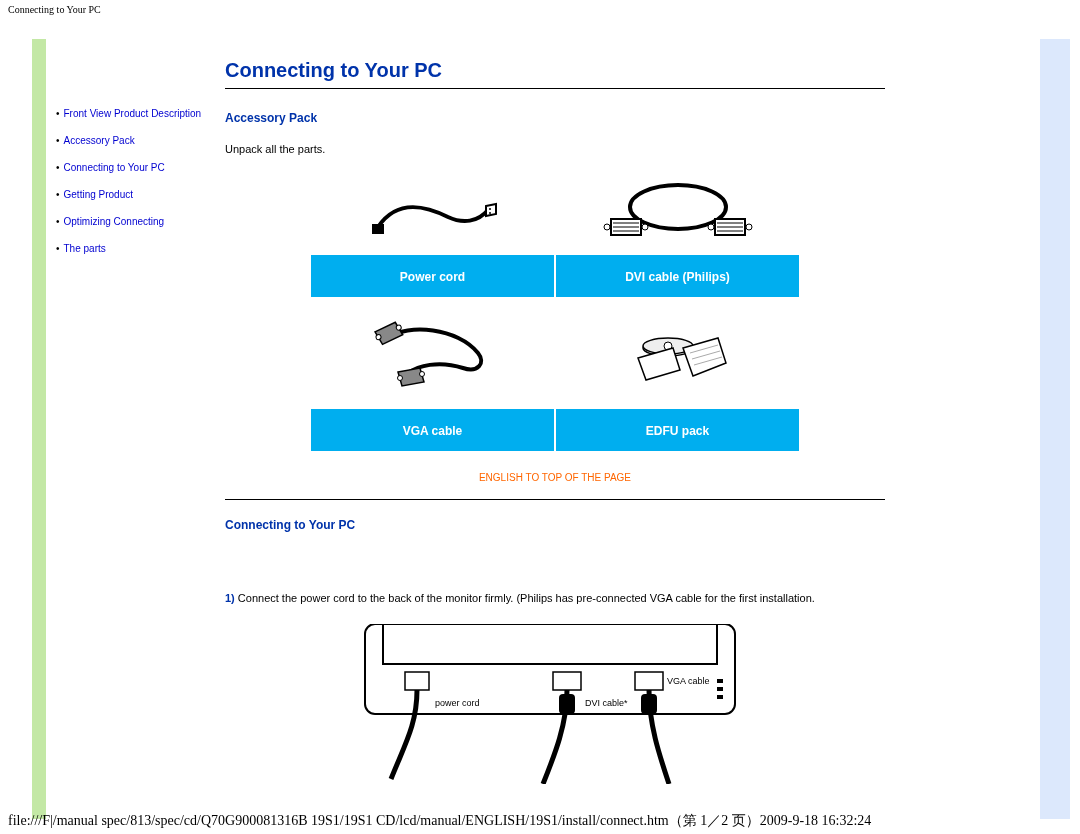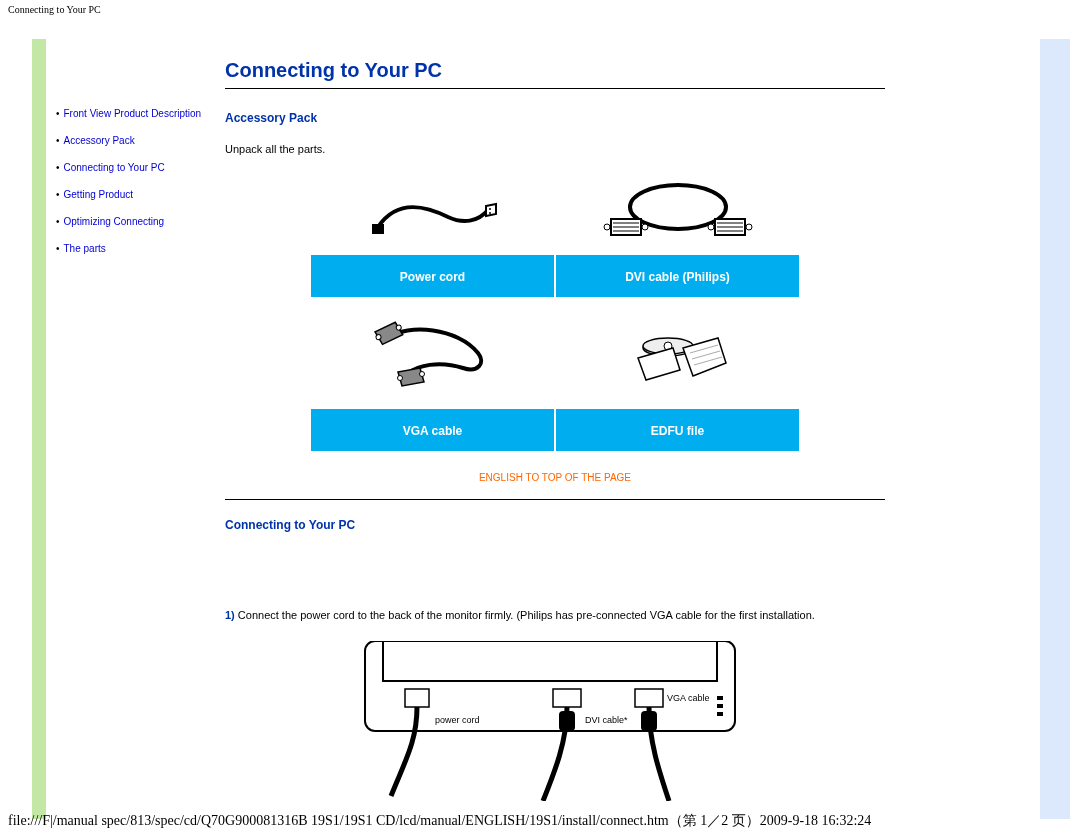--- a/index.html
+++ b/index.html
@@ -203,30 +203,30 @@
           <circle cx="50" cy="28" r="4" fill="#fff" stroke="#000"></circle>
           <path d="M65,30 L100,20 L108,45 L75,58 Z" fill="#fff" stroke="#000" stroke-width="1.5"></path>
           <line x1="72" y1="35" x2="100" y2="27" stroke="#aaa"></line>
             <line x1="74" y1="41" x2="102" y2="33" stroke="#aaa"></line>
             <line x1="76" y1="47" x2="104" y2="39" stroke="#aaa"></line>
           <path d="M20,40 L55,30 L62,52 L28,62 Z" fill="#fff" stroke="#000" stroke-width="1.5"></path>
         </svg>
       </div>
 
       <div class="part-label">VGA cable</div>
-      <div class="part-label">EDFU file</div>
+      <div class="part-label">EDFU pack</div>
     </div>
 
     <div class="return-link">ENGLISH TO TOP OF THE PAGE</div>
 
     <hr class="rule" style="margin:6px 0 18px 0">
 
     <div class="section-heading">Connecting to Your PC</div>
 
-    <div class="body-text" style="margin-top:77px">
+    <div class="body-text" style="margin-top:60px">
       <span class="num">1)</span><span> Connect the power cord to the back of the monitor firmly. (Philips has pre-connected VGA cable for the first installation.</span>
     </div>
 
     <div class="monitor-wrap">
       <svg width="440" height="160" viewBox="0 0 440 160">
 
         <rect x="30" y="0" width="370" height="90" rx="10" fill="#fff" stroke="#000" stroke-width="2"></rect>
         <rect x="48" y="0" width="334" height="40" fill="#fff" stroke="#000" stroke-width="2"></rect>
 
         <rect x="70" y="48" width="24" height="18" fill="#fff" stroke="#000" stroke-width="1.5"></rect>

